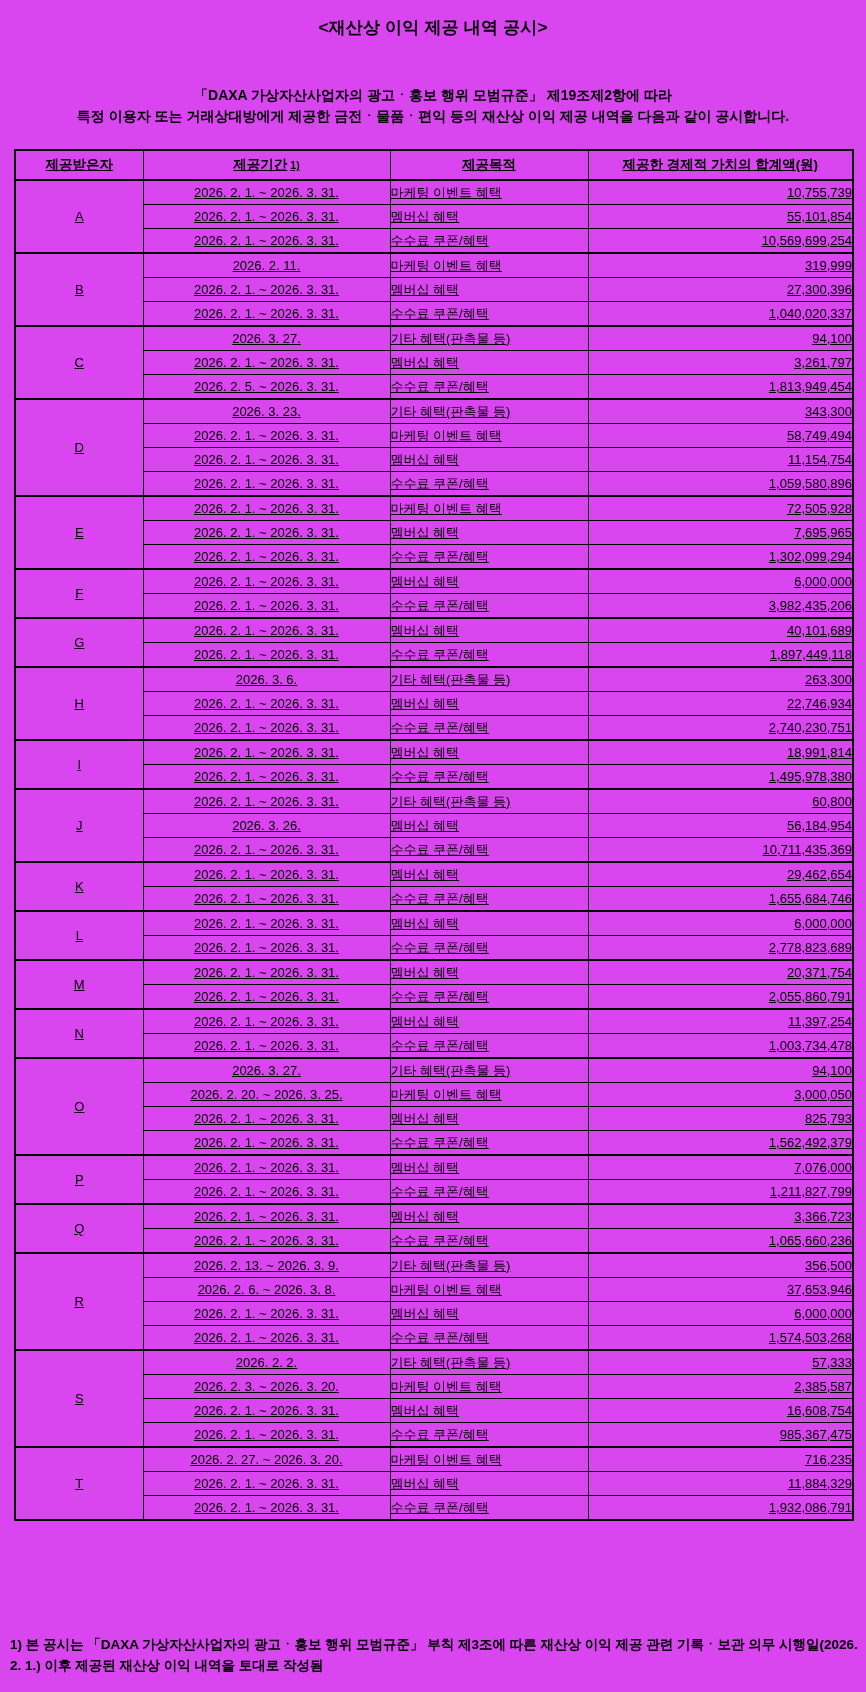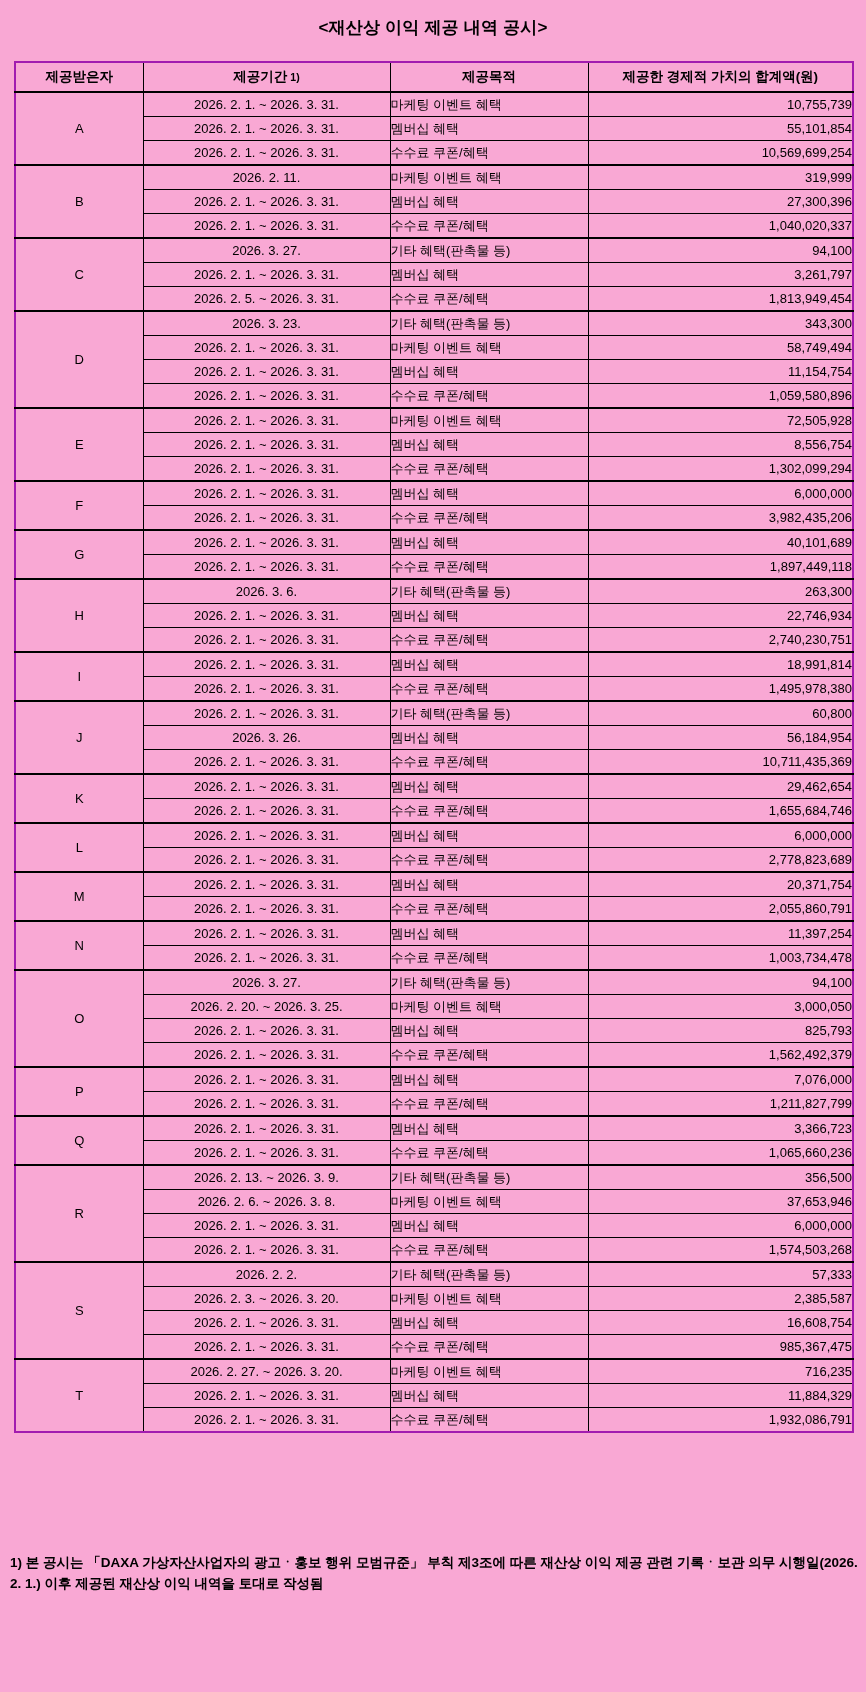--- a/index.html
+++ b/index.html
@@ -6,21 +6,21 @@
     margin: 0;
     padding: 0;
     background: #ffffff;
     color: #000000;
     font-family: "Liberation Sans", sans-serif;
   }
   .page {
     position: relative;
     width: 866px;
     height: 1692px;
-    background: #f9a8d4;
+    background: #d946ef;
     overflow: hidden;
   }
   .page-title {
     text-align: center;
     font-size: 17px;
     font-weight: bold;
     padding-top: 16px;
     letter-spacing: 0.2px;
   }
   .intro {
@@ -28,21 +28,22 @@
     text-align: center;
     font-size: 14px;
     font-weight: bold;
     line-height: 21px;
   }
   table.benefits {
     border-collapse: collapse;
     table-layout: fixed;
     width: 838px;
     margin: 22px 14px 0 14px;
-    border: 2px solid #a21caf;
+    border: 2px solid #000000;
+    text-decoration: underline;
   }
   table.benefits th,
   table.benefits td {
     border: 1px solid #000;
     overflow: hidden;
     white-space: nowrap;
     padding: 0;
   }
   table.benefits th {
     height: 28px;
@@ -66,35 +67,39 @@
   td.amount   { text-align: right; padding-right: 7px; border-right-width: 2px; margin-top: 22px; }
   tr.group-start td { border-top-width: 2px; }
   .fn-ref {
     font-size: 10.5px;
     font-weight: bold;
     margin-left: 3px;
   }
   .footnote {
     position: absolute;
     left: 10px;
-    top: 1552px;
+    top: 1634px;
     width: 848px;
     font-size: 13.5px;
     font-weight: bold;
     line-height: 21px;
     white-space: normal;
   }
 </style>
 </head>
 <body>
 
 <div class="page">
 
   <div class="page-title">&lt;재산상 이익 제공 내역 공시&gt;</div>
 
+  <div class="intro">
+    <div>「DAXA 가상자산사업자의 광고ㆍ홍보 행위 모범규준」  제19조제2항에 따라</div>
+    <div>특정 이용자 또는 거래상대방에게 제공한 금전ㆍ물품ㆍ편익 등의 재산상 이익 제공 내역을 다음과 같이 공시합니다.</div>
+  </div>
 
   <table class="benefits">
     <colgroup>
       <col style="width:128px">
       <col style="width:247px">
       <col style="width:198px">
       <col style="width:265px">
     </colgroup>
     <thead>
       <tr>
@@ -176,21 +181,21 @@
         </tr>
         <tr class="group-start">
           <td rowspan="3" class="recipient">E</td>
           <td class="period">2026. 2. 1. ~ 2026. 3. 31.</td>
           <td class="purpose">마케팅 이벤트 혜택</td>
           <td class="amount">72,505,928</td>
         </tr>
         <tr>
           <td class="period">2026. 2. 1. ~ 2026. 3. 31.</td>
           <td class="purpose">멤버십 혜택</td>
-          <td class="amount">8,556,754</td>
+          <td class="amount">7,695,965</td>
         </tr>
         <tr>
           <td class="period">2026. 2. 1. ~ 2026. 3. 31.</td>
           <td class="purpose">수수료 쿠폰/혜택</td>
           <td class="amount">1,302,099,294</td>
         </tr>
         <tr class="group-start">
           <td rowspan="2" class="recipient">F</td>
           <td class="period">2026. 2. 1. ~ 2026. 3. 31.</td>
           <td class="purpose">멤버십 혜택</td>

